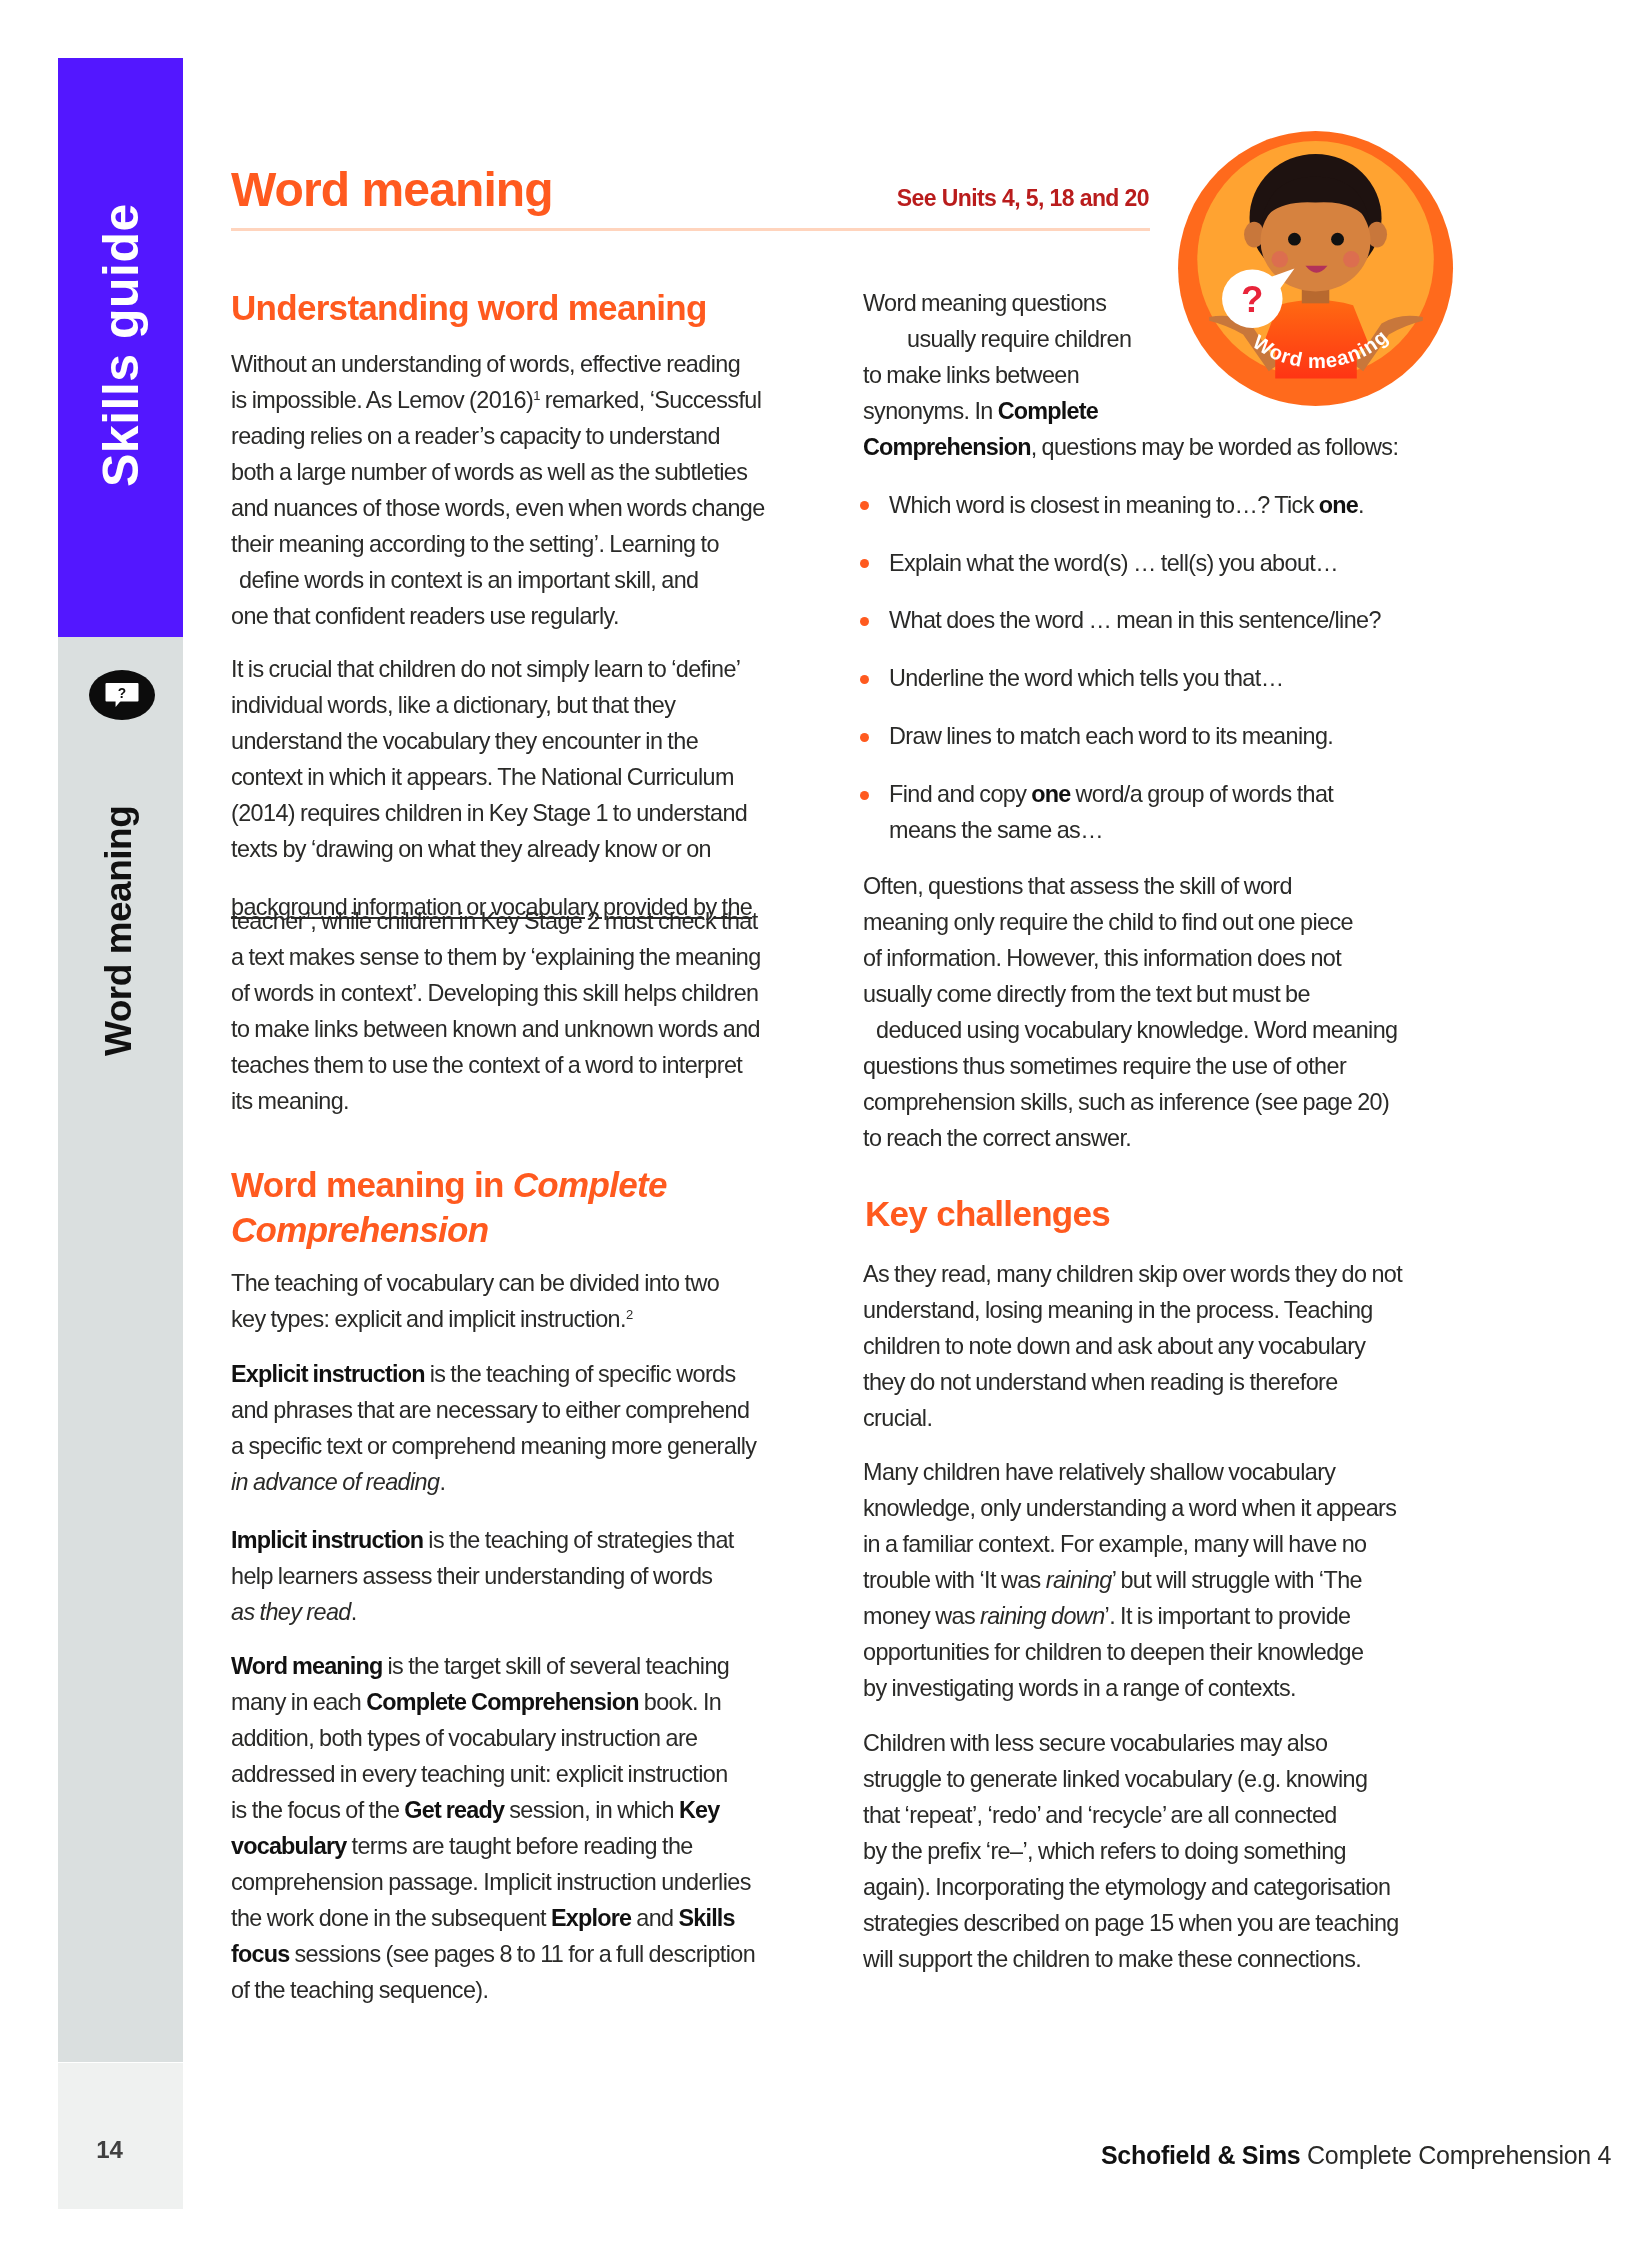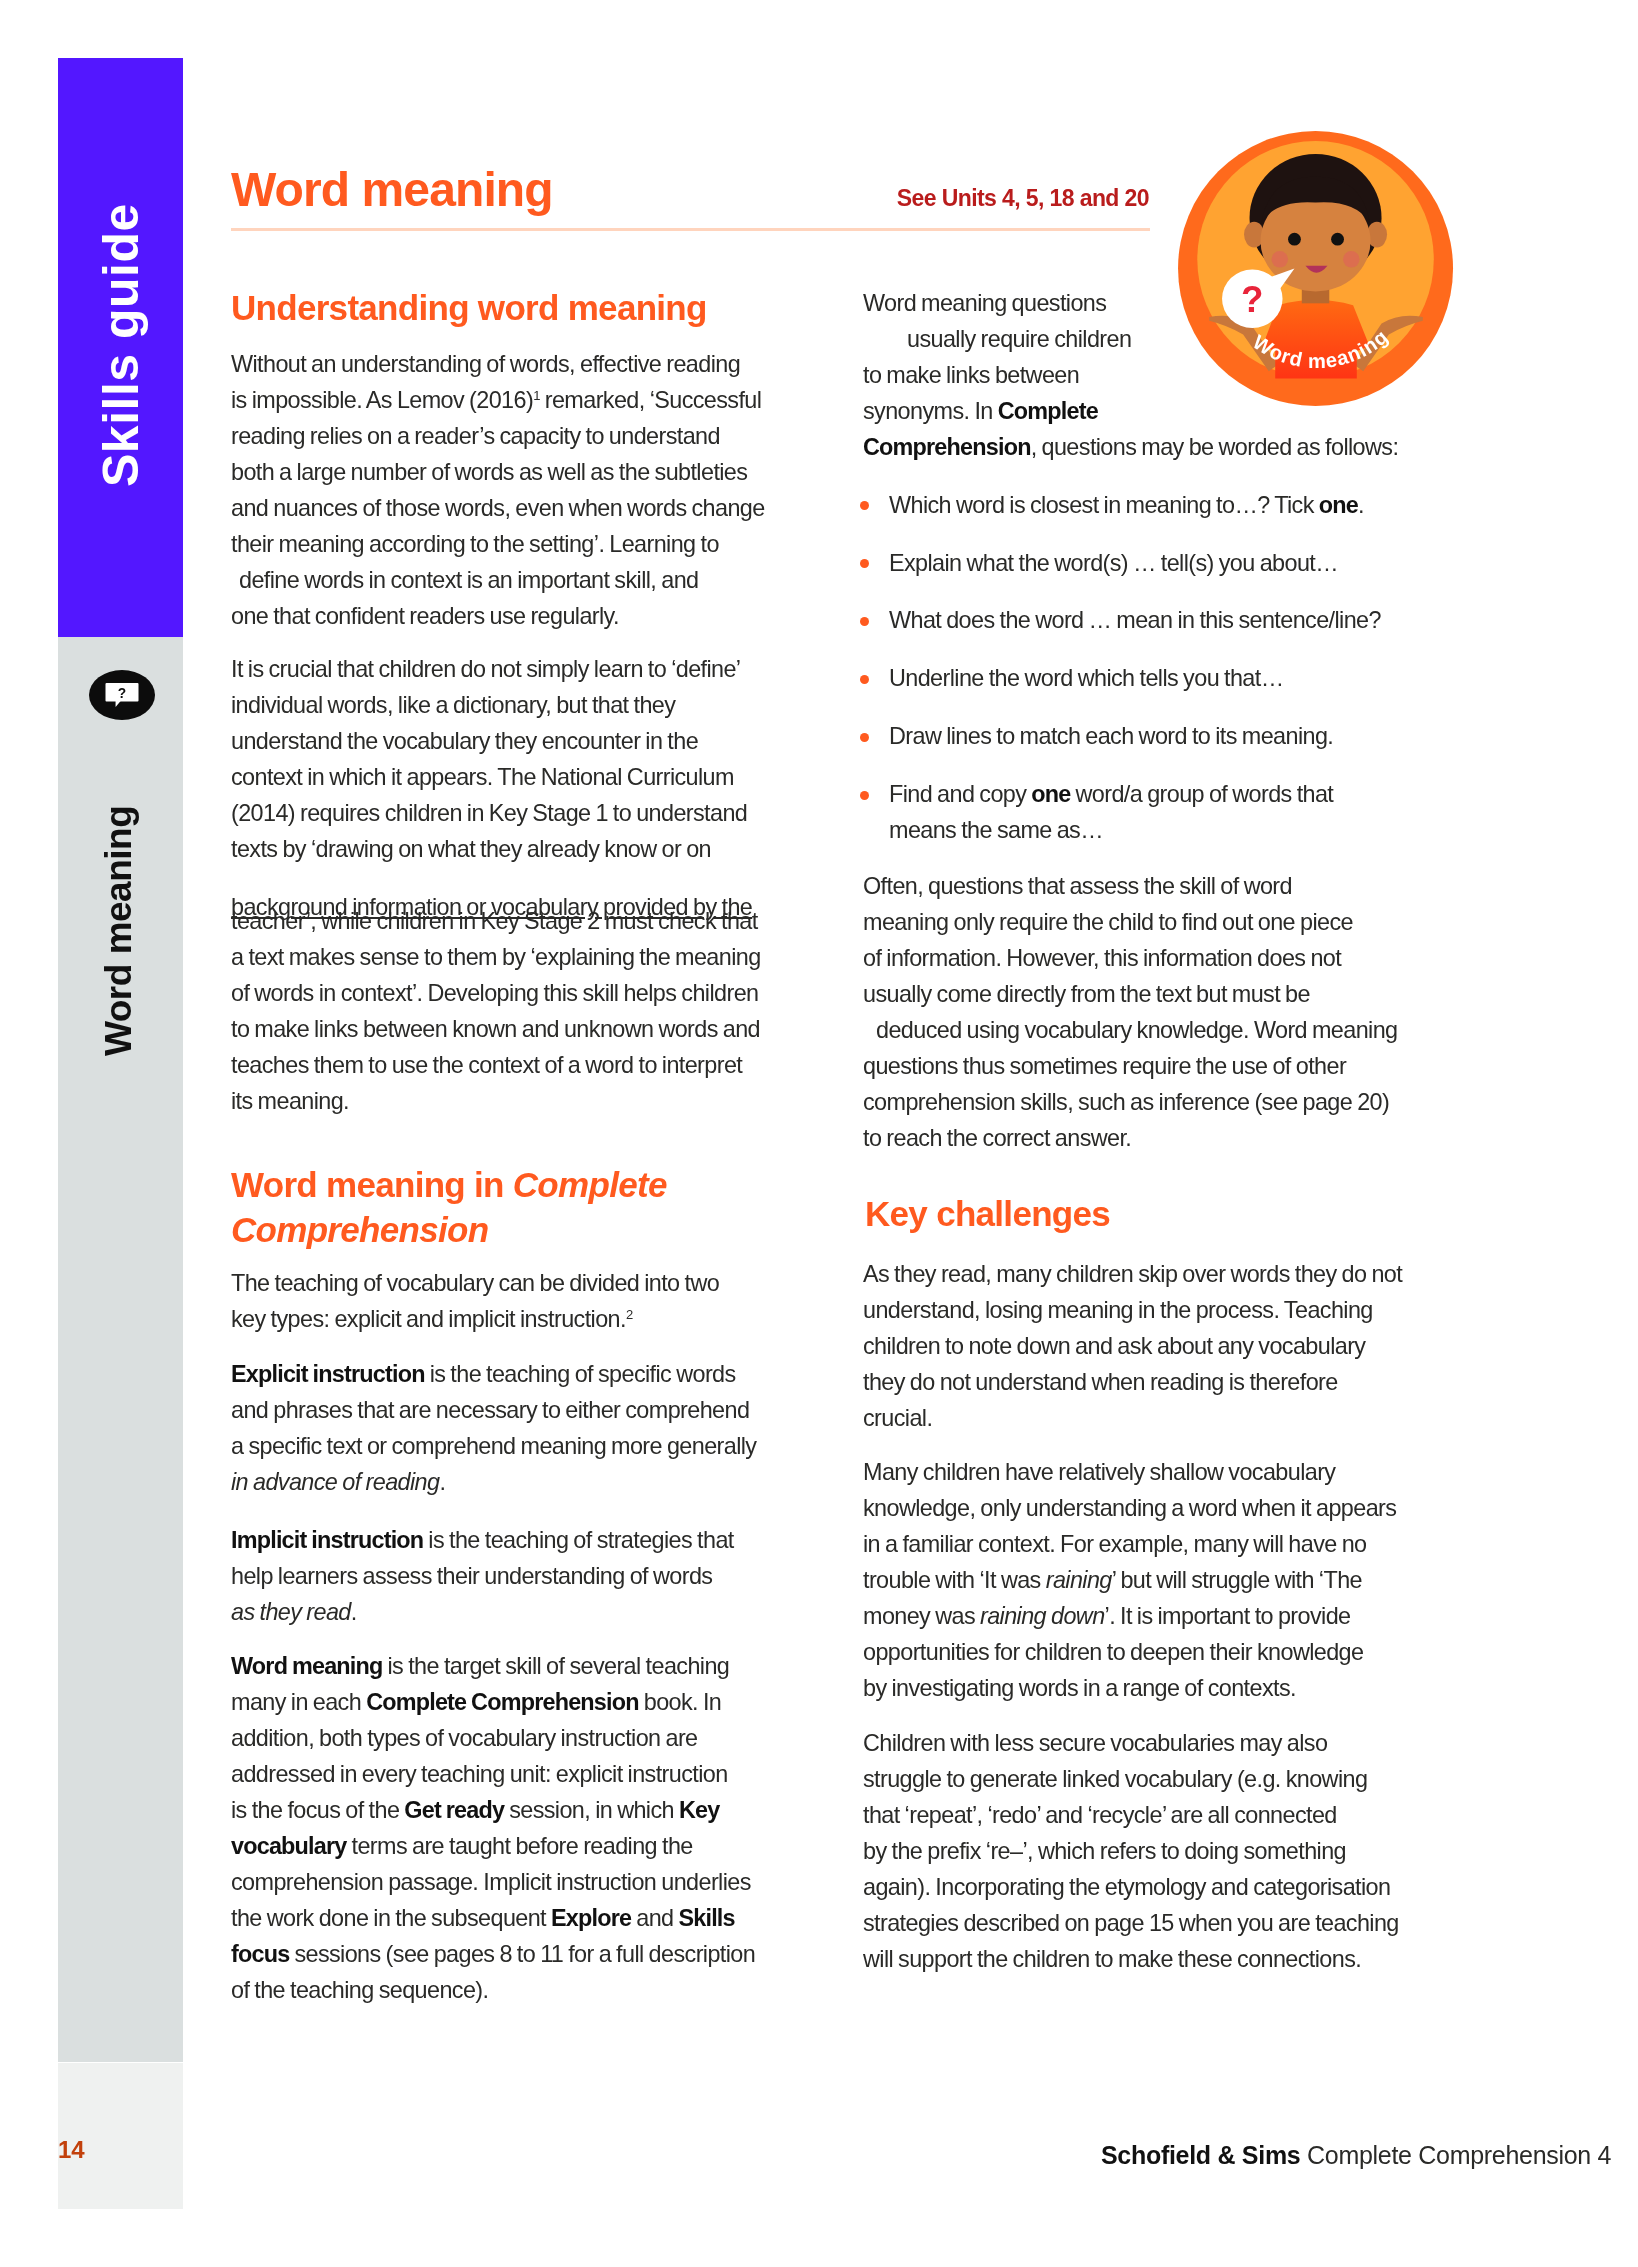--- a/index.html
+++ b/index.html
@@ -8,21 +8,21 @@
   .abs { position:absolute; }
 
   
   .sb-purple { left:58px; top:58px; width:125px; height:579px; background:#5317ff; }
   .sb-gray { left:58px; top:637px; width:125px; height:1425px; background:#dadfdf; }
   .sb-foot { left:58px; top:2063px; width:125px; height:146px; background:#eff1f0; }
   .vert { position:absolute; transform:rotate(-90deg); transform-origin:left top; white-space:nowrap; }
   .sb-title { left:92px; top:487px; font-size:50px; font-weight:bold; color:#ffffff; letter-spacing:0.5px; line-height:59px; }
   .sb-skill { left:96px; top:1056px; font-size:37px; font-weight:bold; color:#111111; line-height:46px; letter-spacing:-0.5px; }
   .speech-badge { left:89px; top:670px; width:66px; height:50px; border-radius:50%; background:#0c0c0c; }
-  .page-num { left:58px; top:2136px; width:103px; font-size:24px; font-weight:bold; color:#c2410c; }
+  .page-num { left:58px; top:2136px; width:103px; text-align:center; font-size:24px; font-weight:bold; color:#404040; }
 
   
   .title { left:231px; top:162px; font-size:48px; font-weight:bold; color:#ff5a1f; letter-spacing:-0.9px; line-height:55px; }
   .see-units { right:489px; top:184px; font-size:23px; font-weight:bold; color:#b91c1c; letter-spacing:-0.6px; line-height:29px; }
   .rule { left:231px; top:228px; width:919px; height:2.8px; background:#ffd4bd; }
 
   
   .badge { left:1177px; top:131px; width:278px; height:275px; }
 
   

